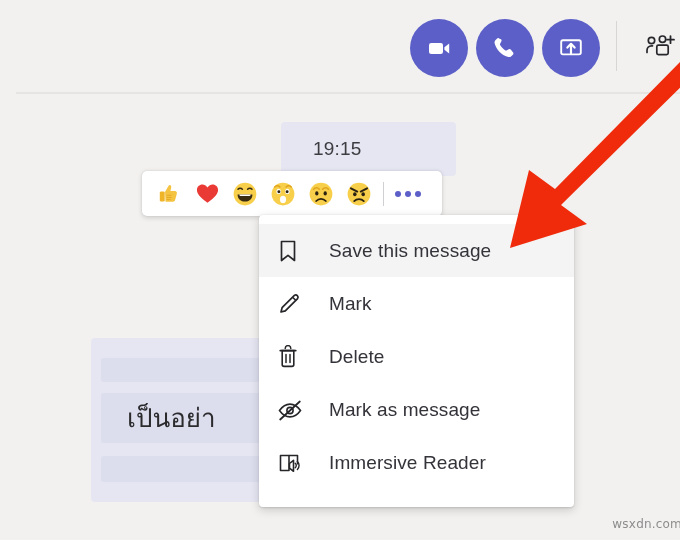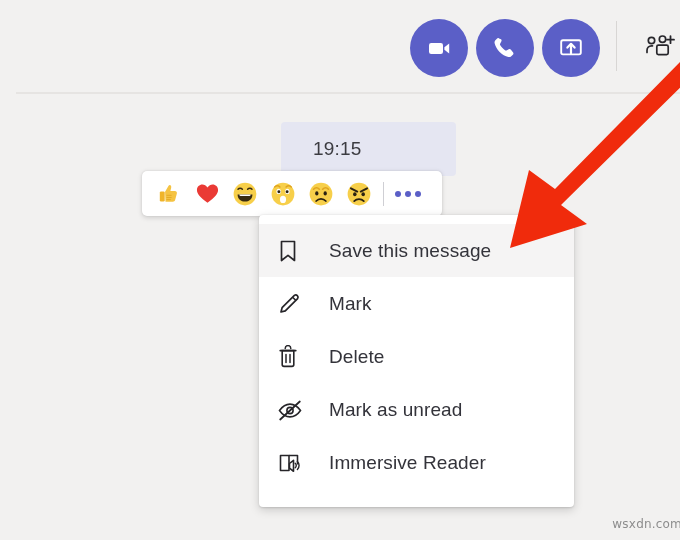--- a/index.html
+++ b/index.html
@@ -309,20 +309,26 @@
   </div>
 
   <div class="header-divider"></div>
 
   <div class="chat-body"></div>
 
   <div class="msg-bubble-top">
     <span class="msg-time">19:15</span>
   </div>
 
+  <div class="msg-block-lower">
+    <div class="skeleton-bar sk1"></div>
+    <div class="skeleton-bar sk2"></div>
+    <div class="skeleton-bar sk3"></div>
+    <span class="thai-text">เป็นอย่า</span>
+  </div>
 
   <div class="reaction-bar">
 
     <button class="reaction">
       <svg width="28" height="28" viewBox="0 0 32 32">
         <path d="M11.5 13.5 L15.5 6.5 c.6-1 2-1 2.6-.1 .5.7 .6 1.6 .4 2.5 l-.9 3.6 h5.2 c1.5 0 2.6 1.4 2.2 2.8 l-2 7.6 c-.3 1.2-1.4 2-2.6 2 h-8.4 z" fill="#f5c342"></path>
         <rect x="5.5" y="13" width="5.6" height="11.5" rx="1.4" fill="#f0b429"></rect>
         <path d="M13.5 17.5 h5 M13.5 20 h5 M13.5 22.4 h4.2" stroke="#e0a41f" stroke-width="0.9" stroke-linecap="round"></path>
       </svg>
     </button>
@@ -421,21 +427,21 @@
     </div>
 
     <div class="menu-item">
       <span class="menu-icon">
         <svg width="26" height="24" viewBox="0 0 26 24">
           <path d="M2.5 12.5 c3-4.3 6.6-6.4 10.5-6.4 3.9 0 7.5 2.1 10.5 6.4 -3 4.3-6.6 6.4-10.5 6.4 -3.9 0-7.5-2.1-10.5-6.4 z" fill="none" stroke="#262529" stroke-width="1.6"></path>
           <circle cx="13" cy="12.5" r="3.1" fill="none" stroke="#262529" stroke-width="1.6"></circle>
           <path d="M3.2 21.5 L22.8 3.5" stroke="#262529" stroke-width="1.8" stroke-linecap="round"></path>
         </svg>
       </span>
-      <span class="menu-label">Mark as unread</span>
+      <span class="menu-label">Mark as message</span>
     </div>
 
     <div class="menu-item">
       <span class="menu-icon">
         <svg width="26" height="24" viewBox="0 0 26 24">
           <path d="M3.5 4.5 h8.5 v15 h-8.5 z" fill="none" stroke="#262529" stroke-width="1.6" stroke-linejoin="round"></path>
           <path d="M12 4.5 h8.5 v9" fill="none" stroke="#262529" stroke-width="1.6" stroke-linejoin="round"></path>
           <path d="M12.5 12.5 l4-3.2 v11 l-4-3.2 z" fill="#ffffff" stroke="#262529" stroke-width="1.6" stroke-linejoin="round"></path>
           <path d="M18.2 12.2 a3 3 0 0 1 0 4.6" fill="none" stroke="#262529" stroke-width="1.4" stroke-linecap="round"></path>
           <path d="M20.4 10.6 a5.4 5.4 0 0 1 0 7.8" fill="none" stroke="#262529" stroke-width="1.4" stroke-linecap="round"></path>

